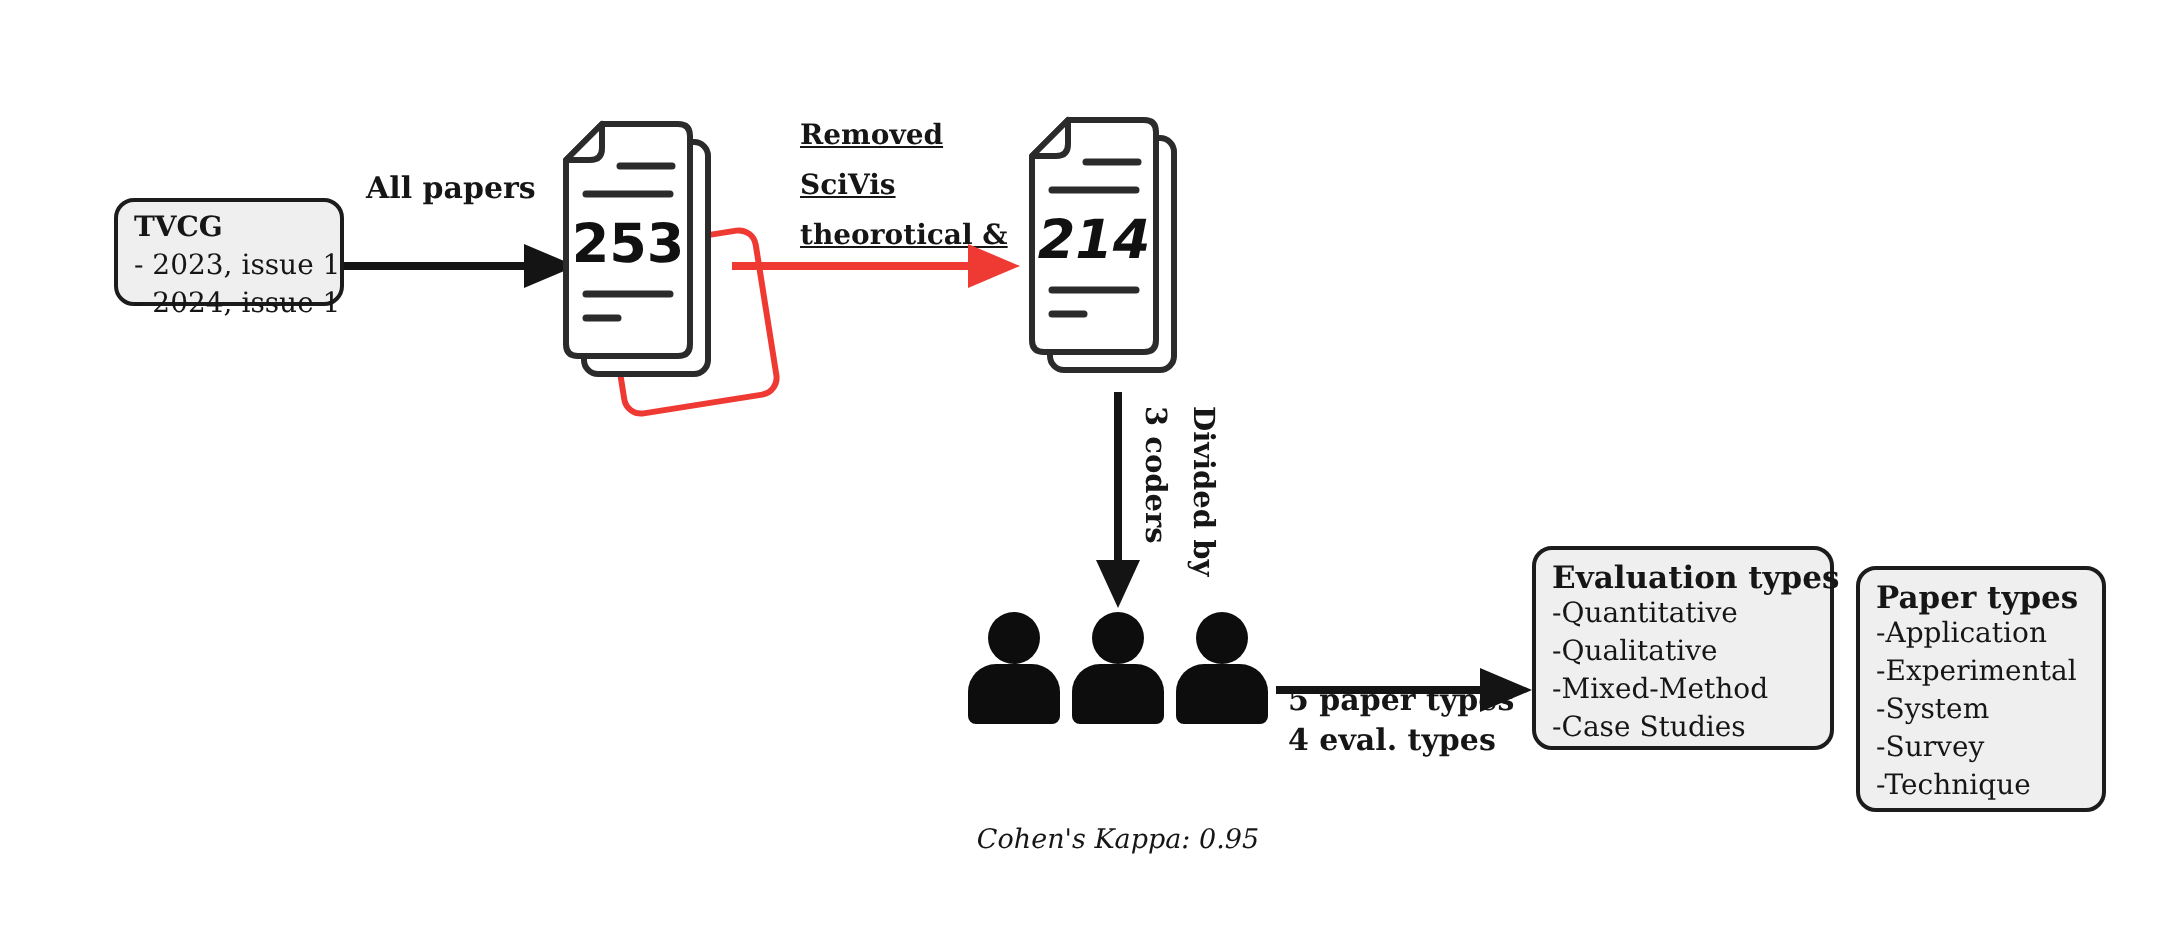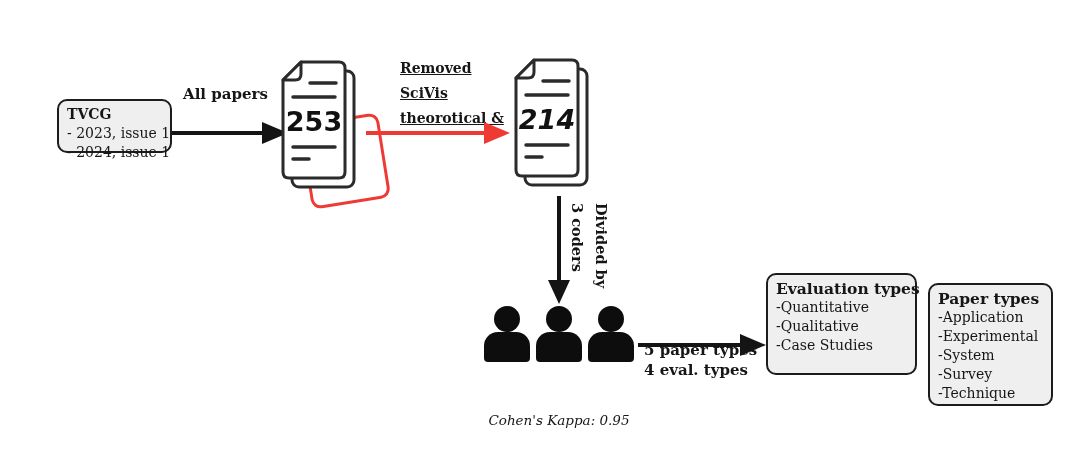--- a/index.html
+++ b/index.html
@@ -136,20 +136,21 @@
   </div>
   <div>
     <div class="shaft-h abs" style="left:638px;top:343px;width:104px;"></div>
     <div class="ah-right abs" style="left:740px;top:334px;"></div>
   </div>
 
   <div class="infobox abs" style="left:766px;top:273px;width:151px;height:102px;">
     <div class="title">Evaluation types</div>
     <div class="line">-Quantitative</div>
     <div class="line">-Qualitative</div>
+    <div class="line">-Mixed-Method</div>
     <div class="line">-Case Studies</div>
   </div>
 
   <div class="infobox abs" style="left:928px;top:283px;width:125px;height:123px;">
     <div class="title">Paper types</div>
     <div class="line">-Application</div>
     <div class="line">-Experimental</div>
     <div class="line">-System</div>
     <div class="line">-Survey</div>
     <div class="line">-Technique</div>

